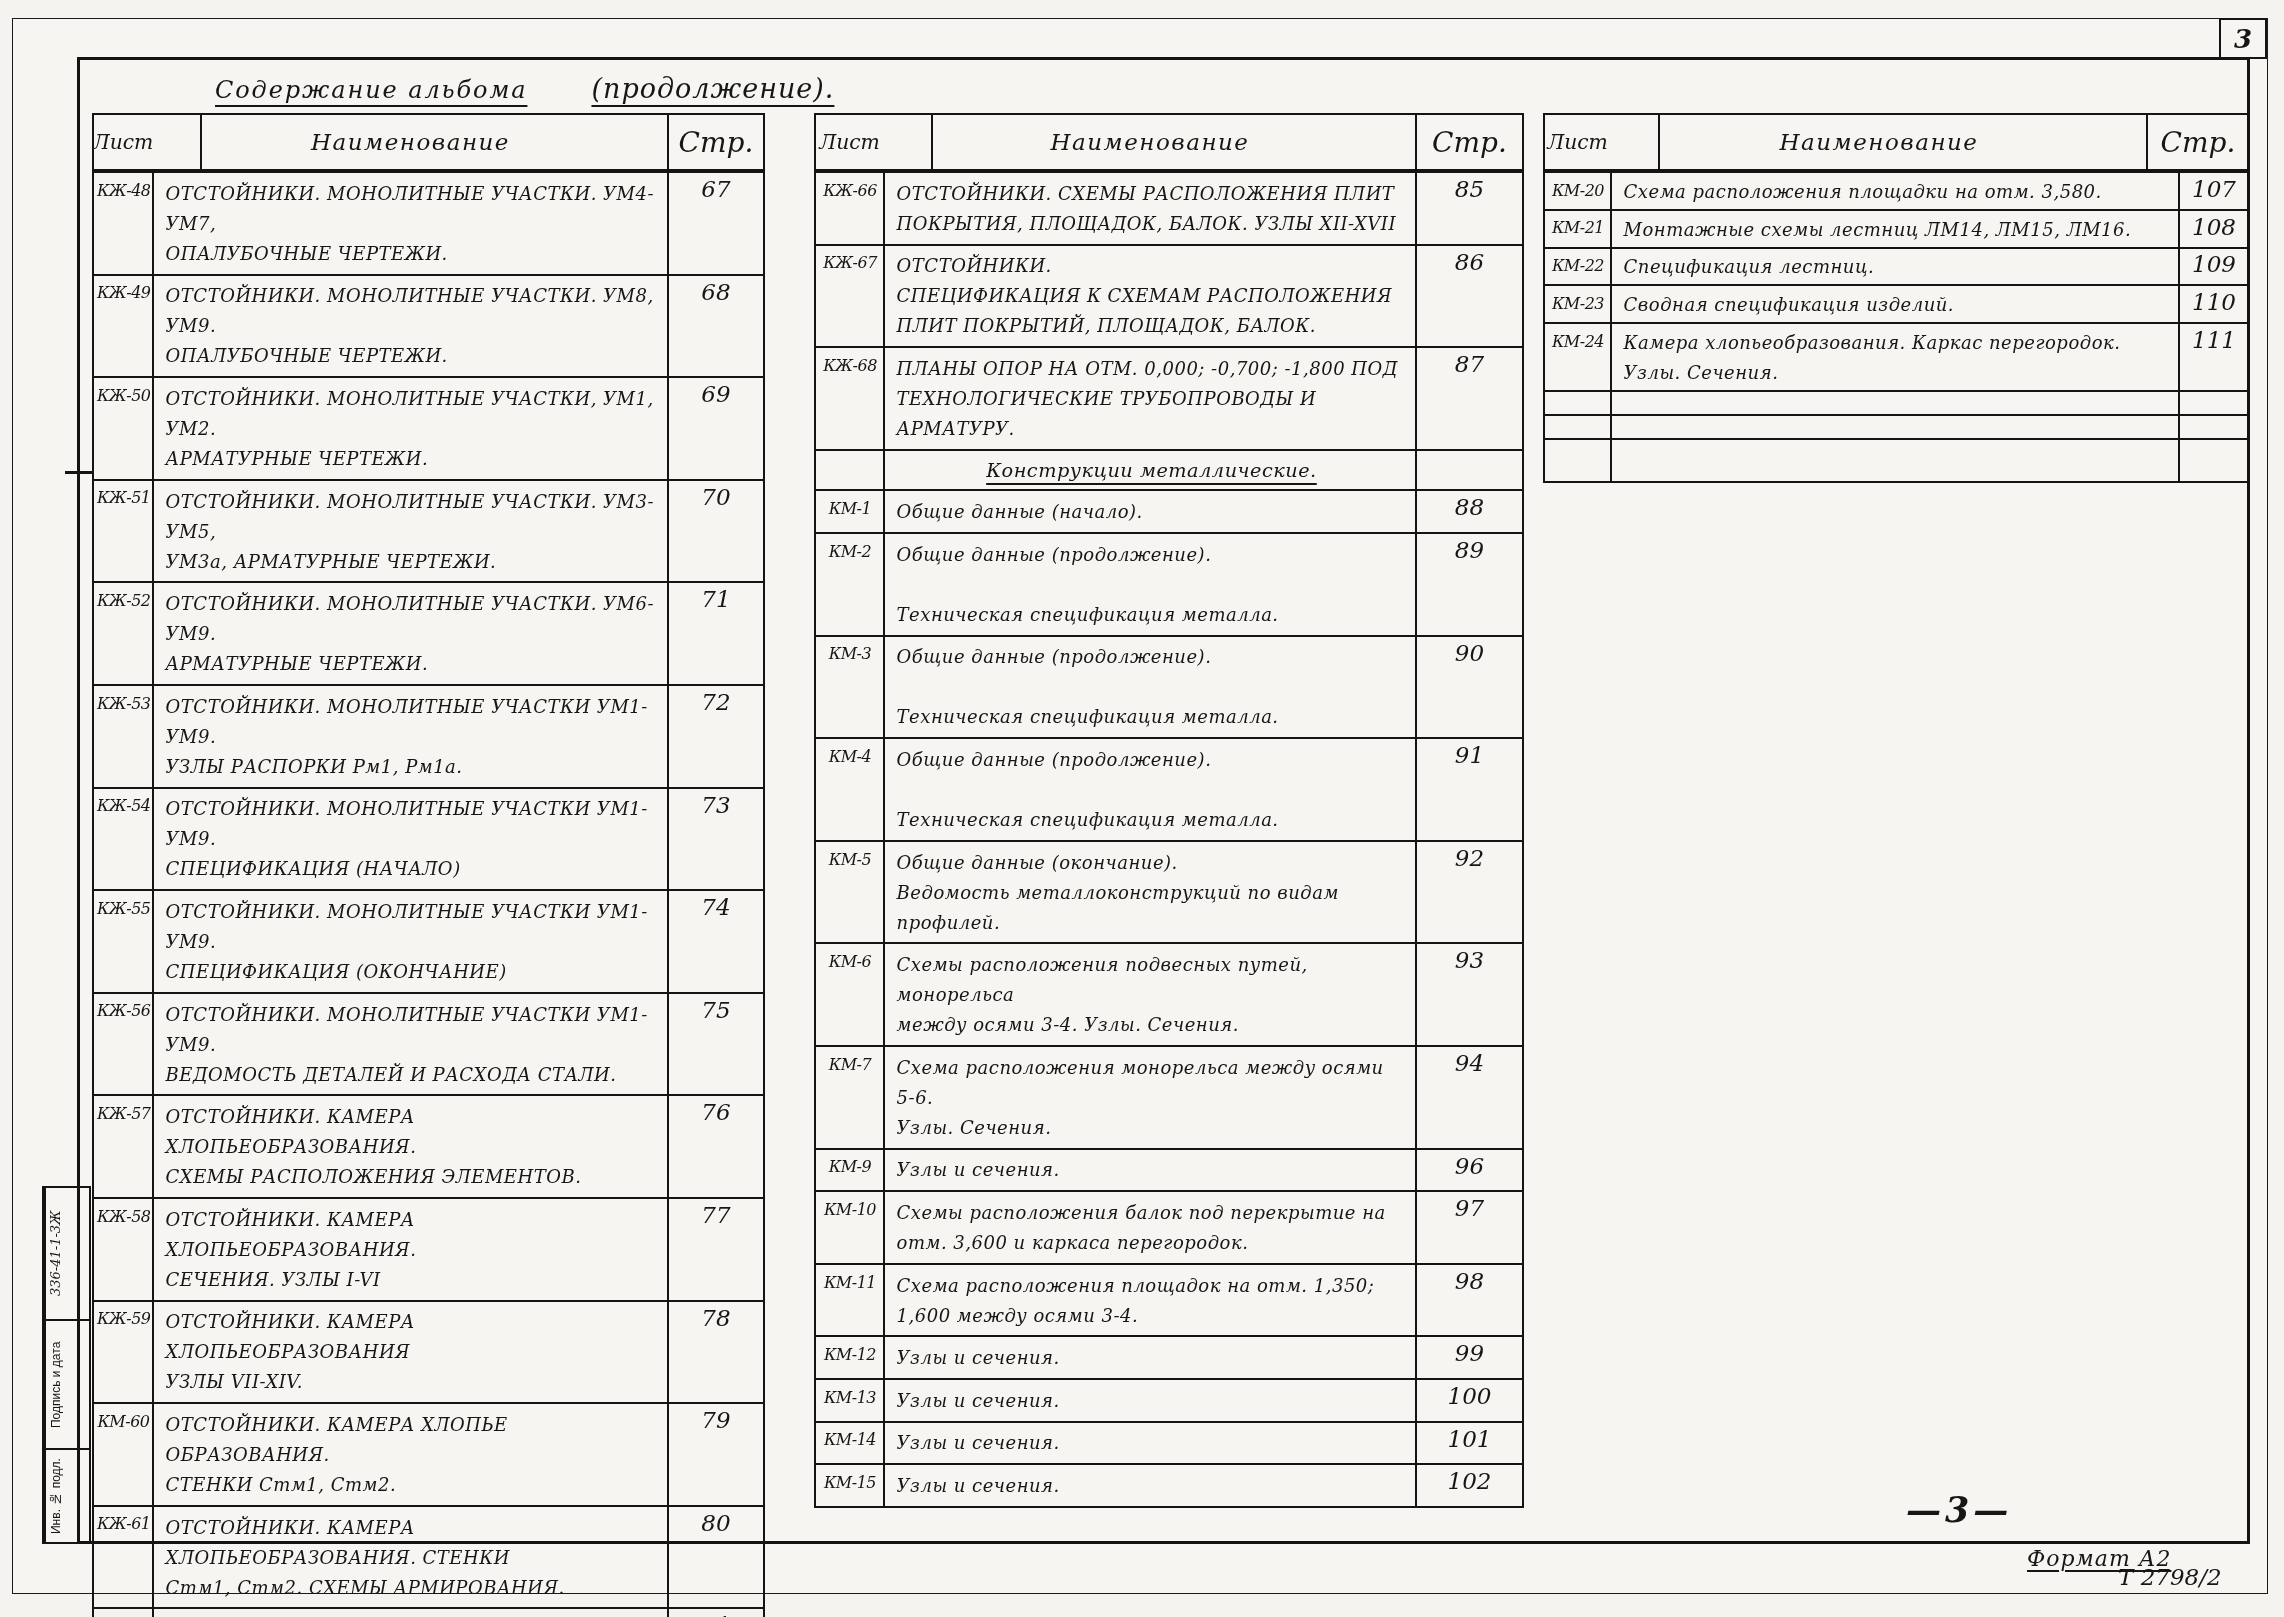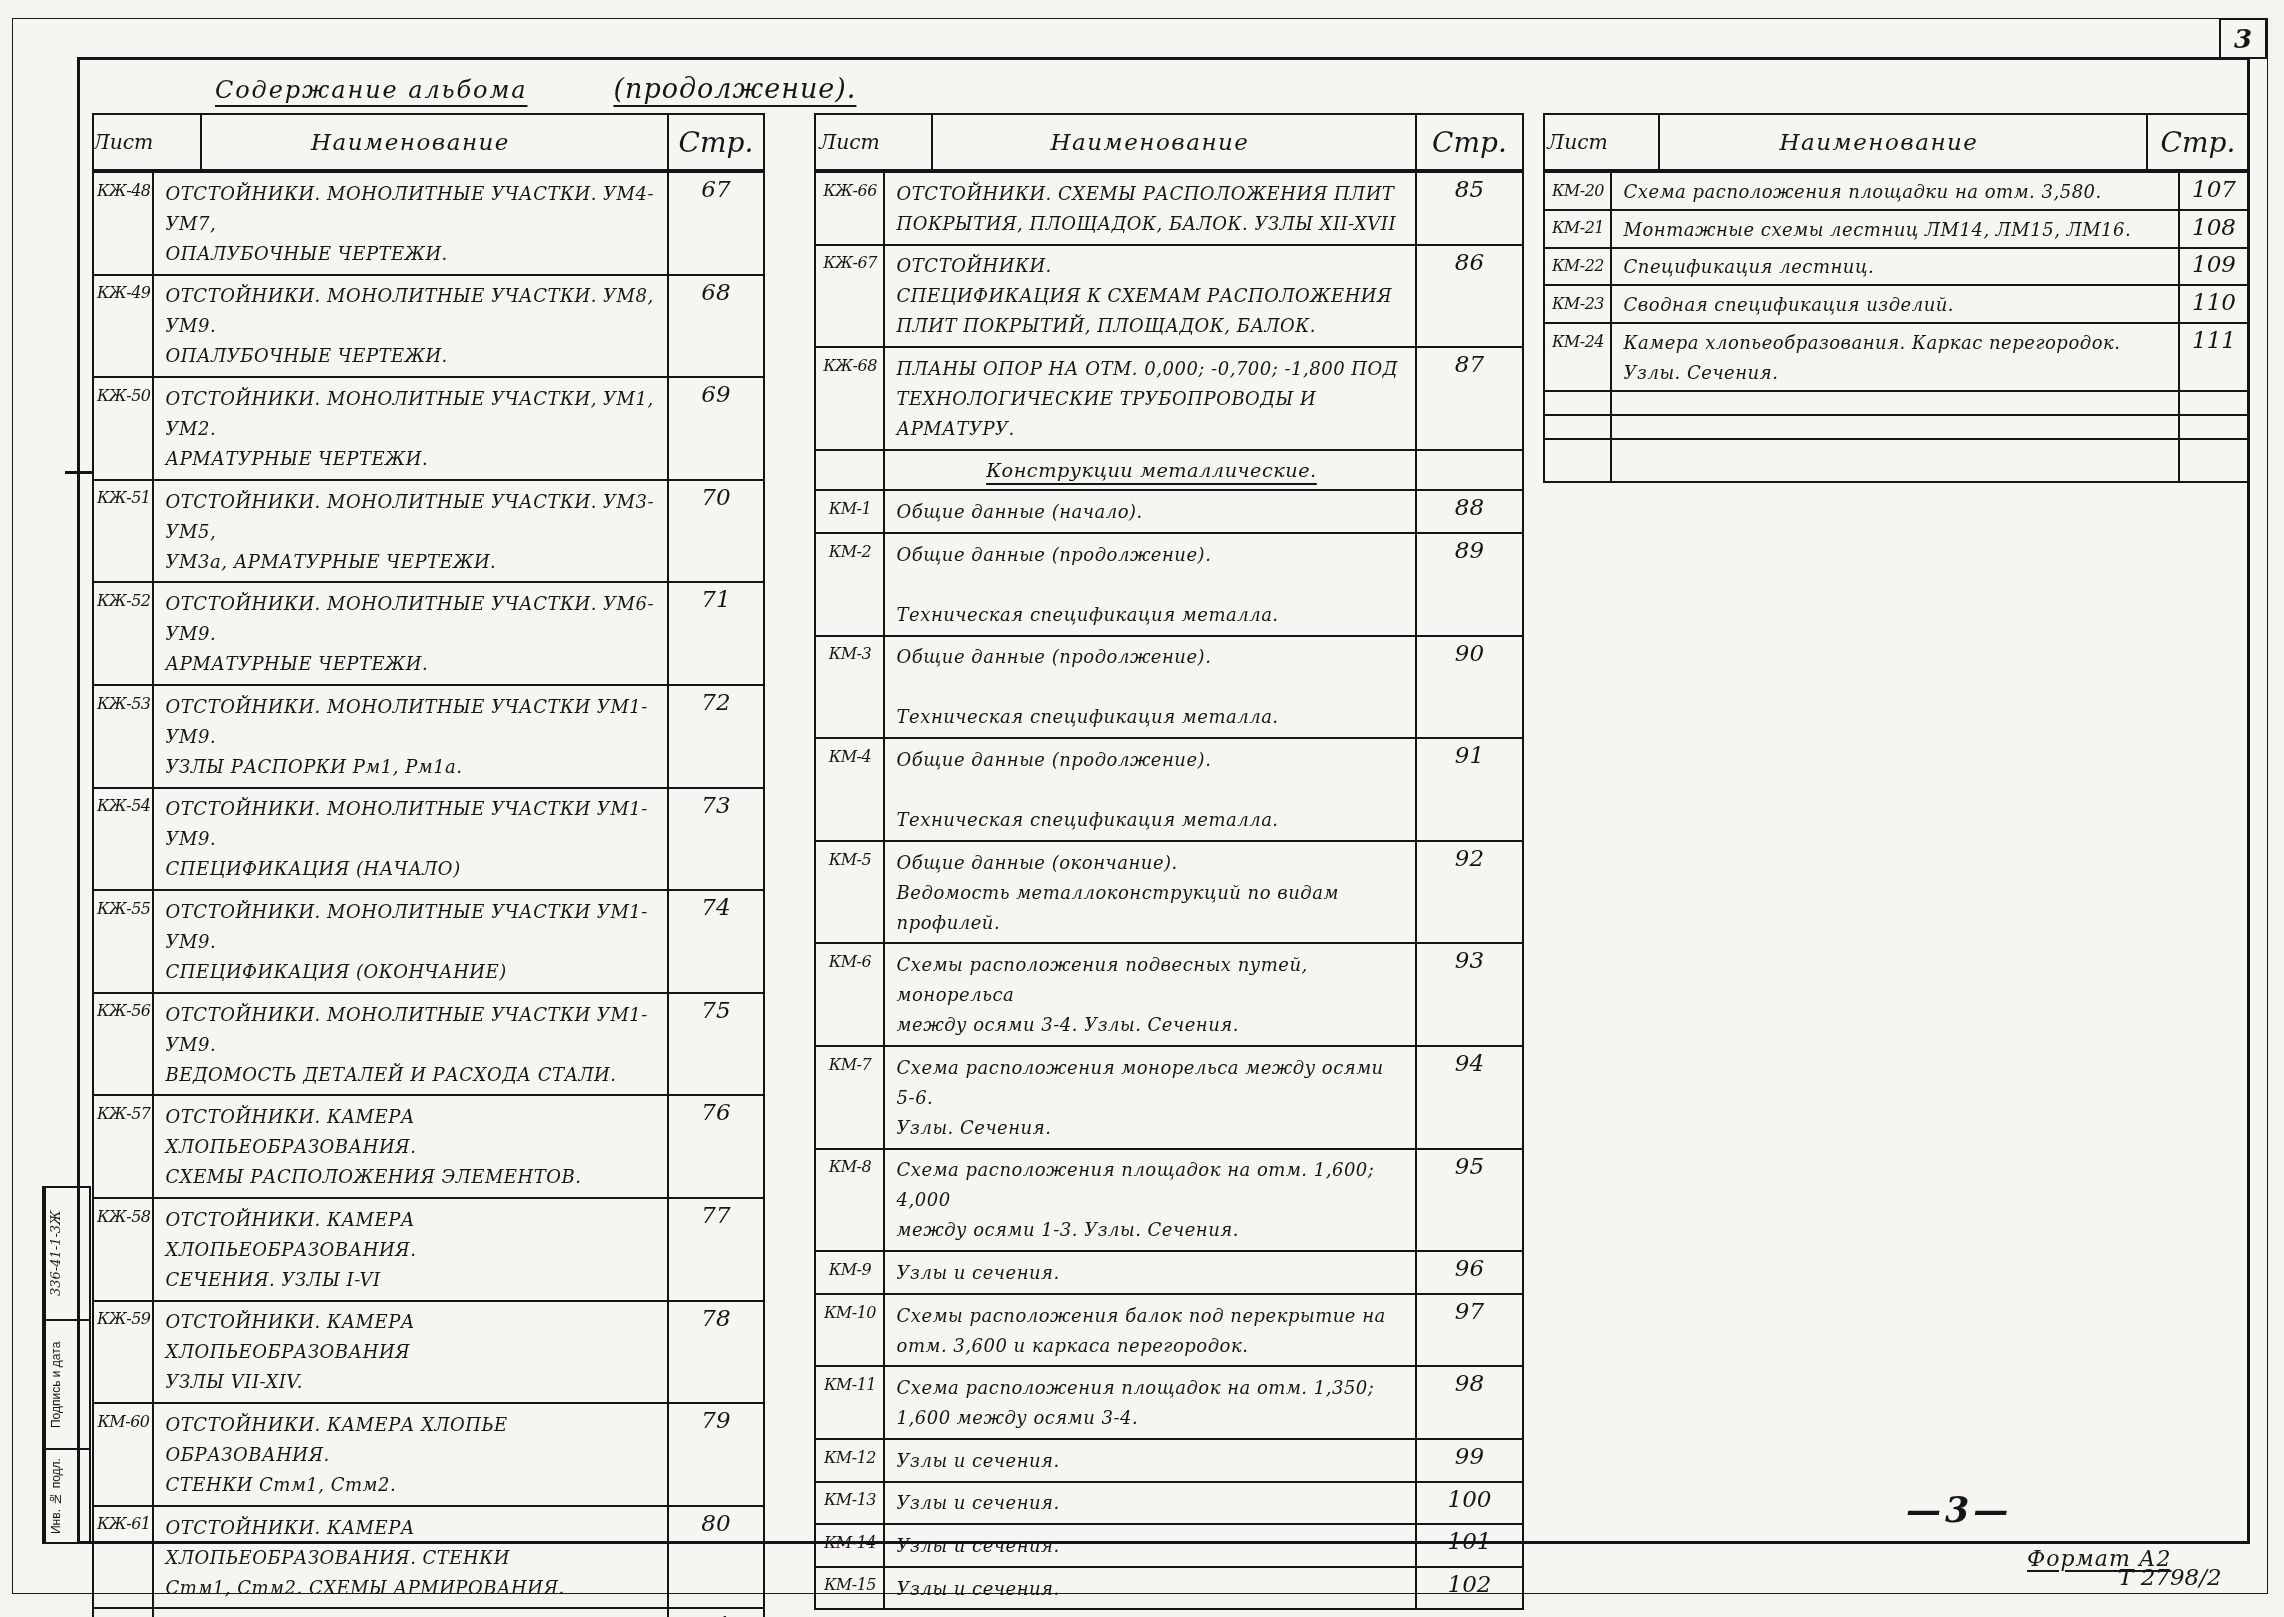--- a/index.html
+++ b/index.html
@@ -27,21 +27,21 @@
     display:flex;align-items:center;justify-content:center;
     font-style:italic;font-size:26px;font-weight:bold;
   }
   
   .title{left:215px;top:73px;white-space:nowrap;font-style:italic;}
   .title .main{
     font-size:24px;letter-spacing:1.9px;
     text-decoration:underline;text-decoration-thickness:1.9px;text-underline-offset:6.8px;
   }
   .title .cont{
-    font-size:27px;margin-left:86px;letter-spacing:1px;
+    font-size:27px;margin-left:64px;letter-spacing:1px;
     text-decoration:underline;text-decoration-thickness:1.5px;text-underline-offset:6.8px;
   }
   
   .tbl{
     border:2.9px solid #141414;box-sizing:border-box;
     background:transparent;font-style:italic;
   }
   .t0{left:92px;top:113px;width:673px;--c1:58px;--c3:96px;}
   .t1{left:814px;top:113px;width:710px;--c1:67px;--c3:107px;}
   .t2{left:1543px;top:113px;width:707px;--c1:65px;--c3:102px;}
@@ -316,26 +316,20 @@
         <div class="c page">93</div>
       </div>
 
       <div class="row item type-item">
         <div class="c sheet">КМ-7</div>
         <div class="c name">Схема расположения монорельса между осями 5-6.
 Узлы. Сечения.</div>
         <div class="c page">94</div>
       </div>
 
-      <div class="row item type-item">
-        <div class="c sheet">КМ-8</div>
-        <div class="c name">Схема расположения площадок на отм. 1,600; 4,000
-между осями 1-3. Узлы. Сечения.</div>
-        <div class="c page">95</div>
-      </div>
 
       <div class="row item type-item">
         <div class="c sheet">КМ-9</div>
         <div class="c name">Узлы и сечения.</div>
         <div class="c page">96</div>
       </div>
 
       <div class="row item type-item">
         <div class="c sheet">КМ-10</div>
         <div class="c name">Схемы расположения балок под перекрытие на

